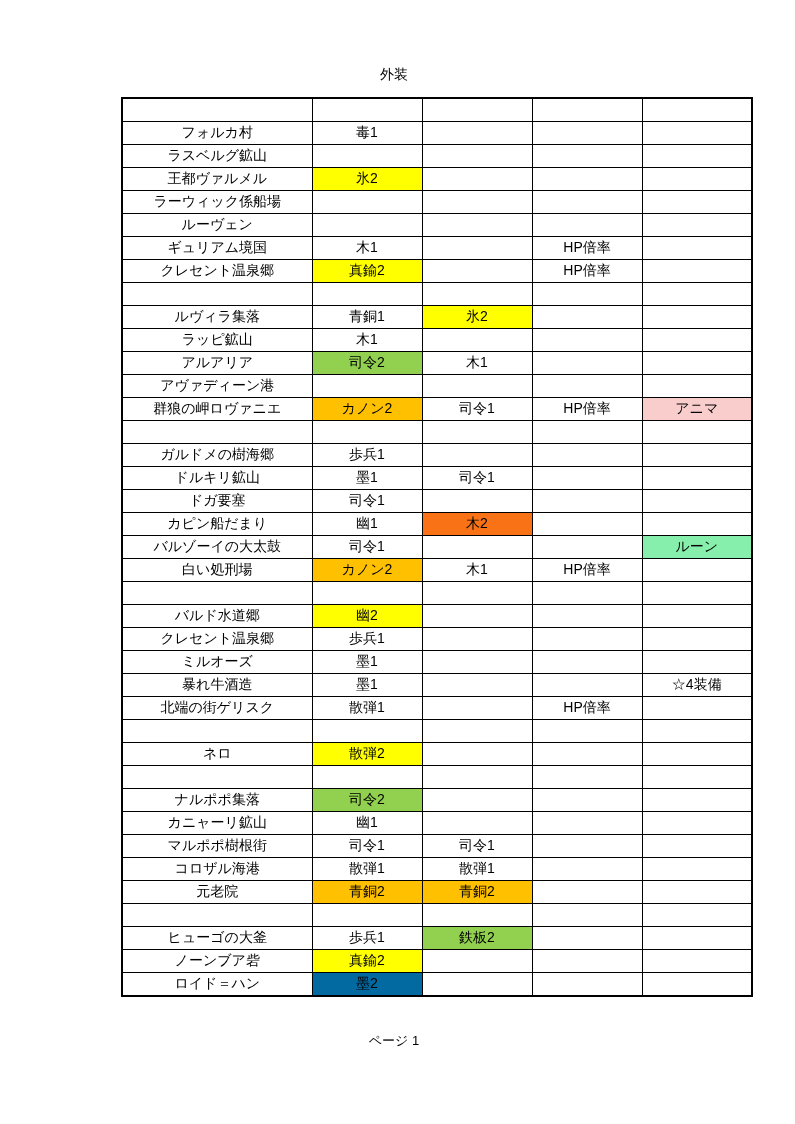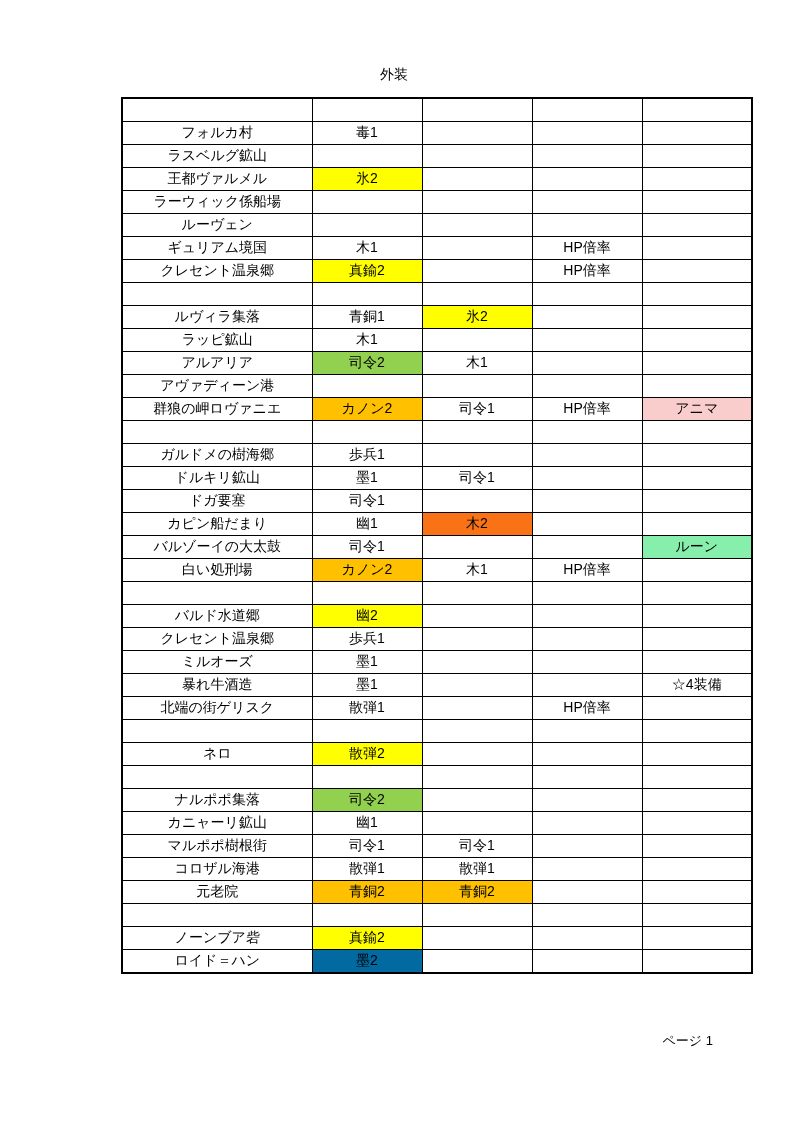--- a/index.html
+++ b/index.html
@@ -38,21 +38,21 @@
     white-space: nowrap;
     overflow: hidden;
   }
   .col-location { width: 190px; }
   .col-v { width: 110px; }
   .page-footer {
     position: absolute;
     top: 1032px;
     left: 75px;
     width: 638px;
-    text-align: right;
+    text-align: center;
     font-size: 13px;
   }
 </style>
 </head>
 <body>
 
 <div class="page-title">外装</div>
 
 <table class="sheet">
   <colgroup>
@@ -309,20 +309,27 @@
         <td></td>
       </tr>
       <tr>
         <td></td>
         <td></td>
         <td></td>
         <td></td>
         <td></td>
       </tr>
       <tr>
+        <td>ヒューゴの大釜</td>
+        <td>歩兵1</td>
+        <td style="background: rgb(146, 208, 80);">鉄板2</td>
+        <td></td>
+        <td></td>
+      </tr>
+      <tr>
         <td>ノーンブア砦</td>
         <td style="background: rgb(255, 255, 0);">真鍮2</td>
         <td></td>
         <td></td>
         <td></td>
       </tr>
       <tr>
         <td>ロイド＝ハン</td>
         <td style="background: #0369a1; text-align: center;">墨2</td>
         <td></td>

